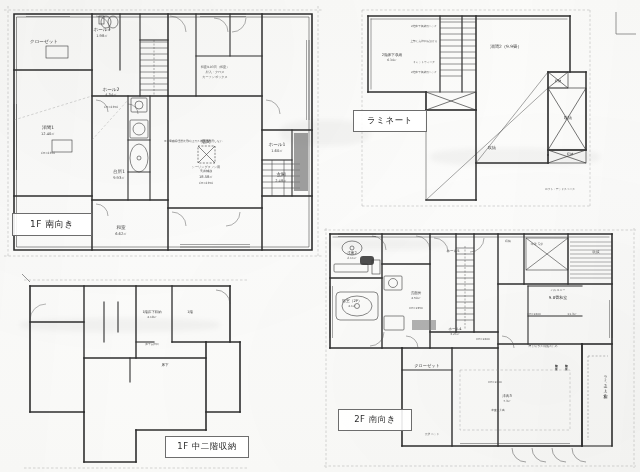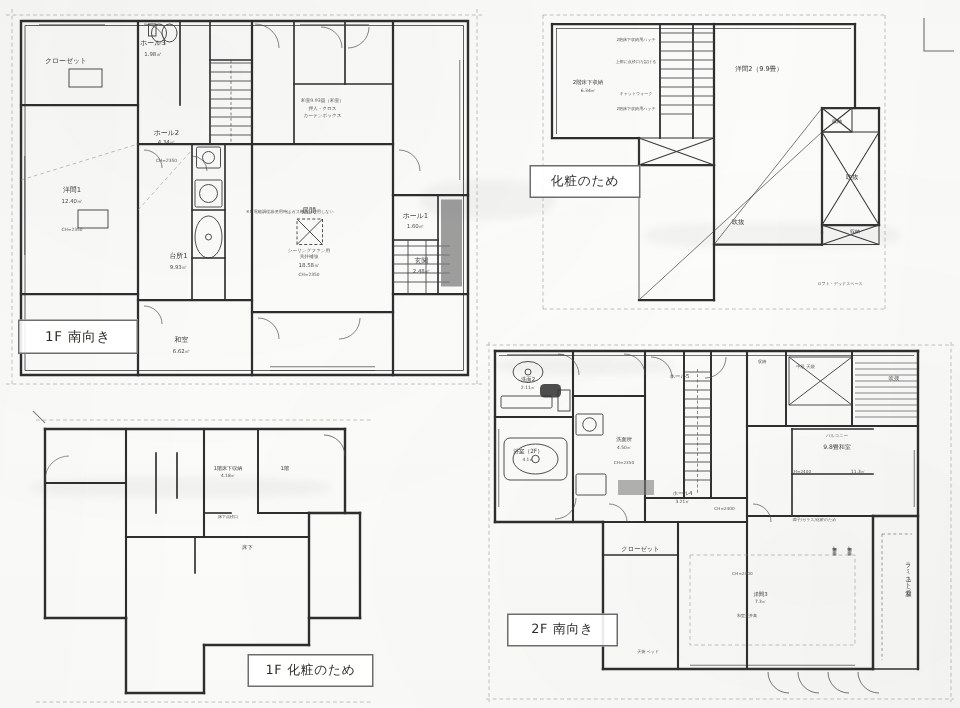--- a/index.html
+++ b/index.html
@@ -266,21 +266,21 @@
 <div class="tiny c rname" style="left:492px;top:146px;font-size:4.2px;">吹抜</div>
 <div class="tiny c rname" style="left:568px;top:116px;font-size:4.2px;">吹抜</div>
 <div class="tiny c rname" style="left:558px;top:80px;font-size:3.2px;">収納</div>
 <div class="tiny c rname" style="left:570px;top:153px;font-size:3.2px;">収納</div>
 <div class="tiny c rnote" style="left:424px;top:25px;font-size:2.7px;">2階床下収納用ハッチ</div>
 <div class="tiny c rnote" style="left:424px;top:40px;font-size:2.7px;">上部に点検口を設ける</div>
 <div class="tiny c rnote" style="left:424px;top:61px;font-size:2.7px;">キャットウォーク</div>
 <div class="tiny c rnote" style="left:424px;top:71px;font-size:2.7px;">2階床下収納用ハッチ</div>
 <div class="tiny c rnote" style="left:560px;top:188px;font-size:2.7px;">ロフト・デッドスペース</div>
 
-<div class="lbl-box" style="left:353px;top:110px;width:72px;height:20px;font-size:8.5px;">化粧のため</div>
+<div class="lbl-box" style="left:353px;top:110px;width:72px;height:20px;font-size:8.5px;">ラミネート</div>
 
 <div class="plan" id="plan-underfloor" style="left:0;top:272px;width:300px;height:200px;">
 <svg width="300" height="200" viewBox="0 0 300 200">
   <g stroke="#2e2e2e" fill="none" stroke-linecap="square">
     <path d="M30 14 H230" stroke-width="1.6"></path>
     <path d="M30 14 V140" stroke-width="1.6"></path>
     <path d="M30 140 H84" stroke-width="1.6"></path>
     <path d="M84 140 V190" stroke-width="1.6"></path>
     <path d="M84 190 H136" stroke-width="1.6"></path>
     <path d="M136 190 V158" stroke-width="1.6"></path>
@@ -315,21 +315,21 @@
   </g>
 </svg>
 </div>
 
 <div class="tiny c rname" style="left:152px;top:311px;font-size:3.4px;">1階床下収納</div>
 <div class="tiny c rarea" style="left:152px;top:316px;font-size:2.9px;">4.18㎡</div>
 <div class="tiny c rname" style="left:190px;top:311px;font-size:3.4px;">1階</div>
 <div class="tiny c rname" style="left:165px;top:364px;font-size:3.6px;">床下</div>
 <div class="tiny c rnote" style="left:152px;top:343px;font-size:2.7px;">床下点検口</div>
 
-<div class="lbl-box" style="left:165px;top:436px;width:82px;height:20px;font-size:8.5px;">1F 化粧のため</div>
+<div class="lbl-box" style="left:165px;top:436px;width:82px;height:20px;font-size:8.5px;">1F 中二階収納</div>
 
 <div class="plan" id="plan-2f" style="left:320px;top:220px;width:320px;height:252px;">
 <svg width="320" height="252" viewBox="0 0 320 252">
   <g stroke="#2e2e2e" fill="none" stroke-linecap="square">
 
     <path d="M10 14 H292" stroke-width="1.6"></path>
     <path d="M10 14 V128" stroke-width="1.6"></path>
     <path d="M10 128 H82" stroke-width="1.6"></path>
     <path d="M82 128 V226" stroke-width="1.6"></path>
     <path d="M82 226 H262" stroke-width="1.6"></path>

